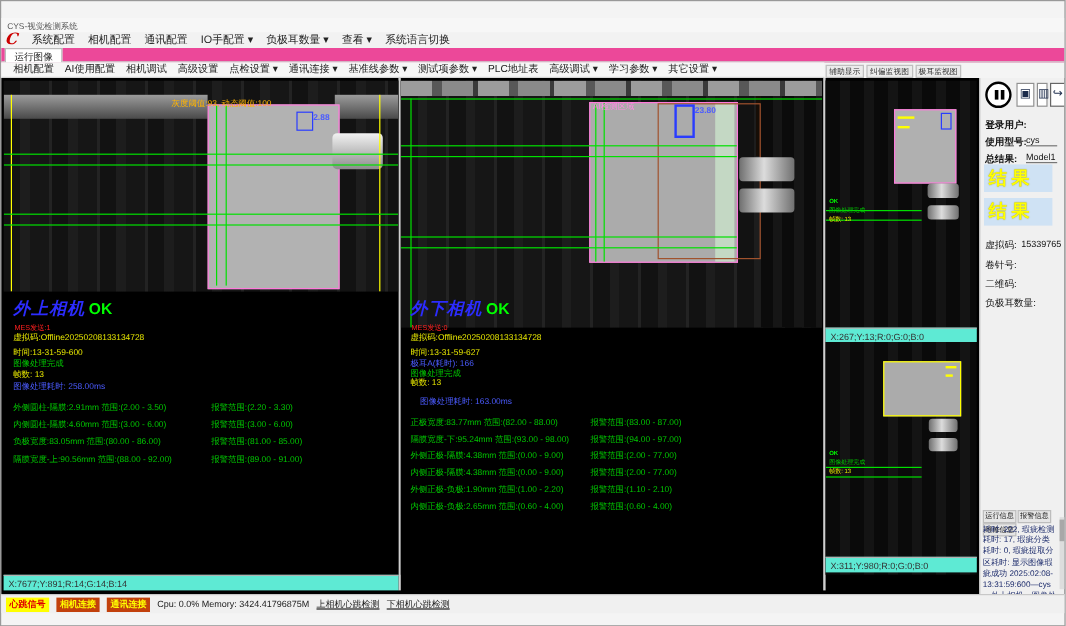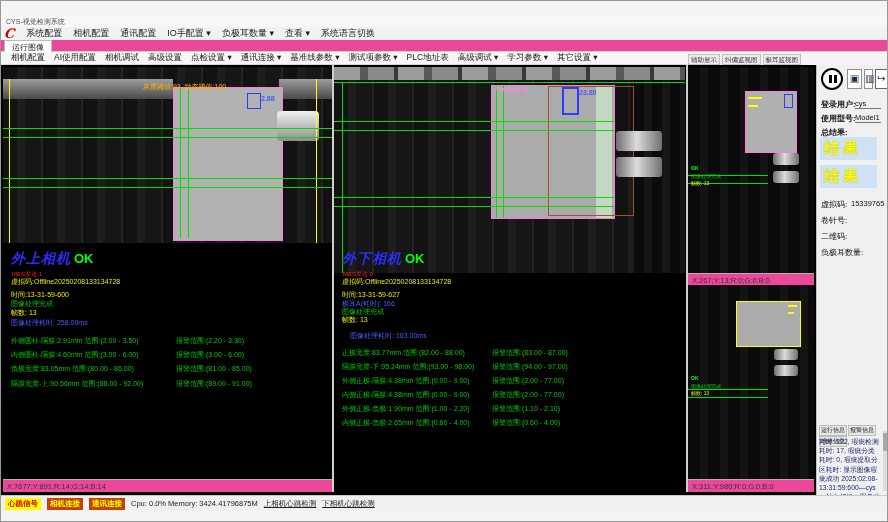--- a/index.html
+++ b/index.html
@@ -28,28 +28,28 @@
   .roller{position:absolute;background:linear-gradient(#f2f2f2,#8d8d8d);border-radius:4px;}
   .clamp{position:absolute;background:linear-gradient(90deg,#6f6f6f,#dcdcdc 45%,#707070);border-radius:3px;}
   .band{position:absolute;background:linear-gradient(#9c9c9c,#4a4a4a);}
   
   .ov{position:absolute;white-space:nowrap;font-size:7px;line-height:8px;}
   .cam-title{font-family:"DejaVu Serif",serif;font-style:italic;font-weight:bold;font-size:14px;color:#2c2cff;letter-spacing:1px;}
   .cam-ok{font-weight:bold;font-size:13px;color:#00ff00;margin-left:3px;font-style:normal;font-family:"Liberation Sans",sans-serif;}
   .red{color:#ff2020;} .yel{color:#e8e800;} .grn{color:#00c800;} .blu{color:#4b5bff;}
   .mrow{position:absolute;left:8px;right:2px;font-size:7px;line-height:8px;white-space:nowrap;}
   .mcol2{position:absolute;top:0;}
-  .vstatus{position:absolute;height:13px;background:#ec4899;border-top:1px solid #b2b2b2;font-size:7.5px;color:#333;padding:2px 0 0 4px;box-sizing:border-box;white-space:nowrap;}
+  .vstatus{position:absolute;height:13px;background:#5eead4;border-top:1px solid #b2b2b2;font-size:7.5px;color:#333;padding:2px 0 0 4px;box-sizing:border-box;white-space:nowrap;}
   
   .sidebar{position:absolute;left:815px;top:64px;width:73px;height:430px;background:#f0f0f0;border-left:1px solid #c2c2c2;box-sizing:border-box;font-size:8px;color:#111;}
   .pausebtn{position:absolute;left:4px;top:3px;width:22px;height:22px;border:2px solid #000;border-radius:50%;background:#fff;box-sizing:border-box;}
   .pausebtn i{position:absolute;top:5px;width:2.5px;height:8px;background:#000;}
   .sbtn{position:absolute;top:4px;height:20px;background:#fff;border:1px solid #909090;box-sizing:border-box;text-align:center;font-size:10px;color:#1a2a4a;line-height:18px;}
   .slabel{position:absolute;left:4px;font-weight:bold;white-space:nowrap;}
-  .sval{position:absolute;left:38px;border-bottom:1px solid #777;min-width:26px;font-size:7.5px;white-space:nowrap;}
+  .sval{position:absolute;left:38px;border-bottom:1px solid #777;min-width:26px;font-size:7.5px;white-space:nowrap;margin-top:13px;}
   .resbox{position:absolute;left:3px;width:57px;height:23px;background:#cfe2f4;color:#ffff00;font-family:"DejaVu Serif",serif;font-weight:bold;font-size:15px;letter-spacing:4px;line-height:23px;padding-left:4px;box-sizing:border-box;text-shadow:0 0 1px #8a8a3a;}
   .itab{display:inline-block;background:#e6e6e6;border:1px solid #bdbdbd;font-size:6px;padding:0 1px;margin-right:1px;}
   .infotext{position:absolute;left:2px;top:372px;width:62px;font-size:6.8px;line-height:1.35;color:#1b2a6b;word-break:break-all;white-space:normal;}
   .scroll{position:absolute;right:1px;top:366px;width:5px;height:60px;background:#ddd;}
   .scroll i{position:absolute;left:0;top:2px;width:5px;height:18px;background:#a8a8a8;}
   
   .statusbar{position:absolute;left:0;top:494px;width:888px;height:16px;background:#f0f0f0;border-top:1px solid #c8c8c8;display:flex;align-items:center;font-size:7.5px;color:#222;gap:6px;padding-left:4px;box-sizing:border-box;}
   .badge{padding:1px 3px;font-weight:bold;}
   .b-yellow{background:#ffff00;color:#e00000;}
   .b-red{background:#c2410c;color:#ffff00;}
@@ -206,21 +206,21 @@
       <div class="ymark" style="left:100px;top:27px;width:6px"></div>
       <div class="clamp" style="left:86px;top:64px;width:24px;height:11px"></div>
       <div class="clamp" style="left:86px;top:80px;width:24px;height:11px"></div>
       <div class="hline" style="left:0;width:80px;top:104px"></div>
       <div class="hline" style="left:0;width:80px;top:112px"></div>
       <div class="tinyline" style="top:90px;color:#00ff00;font-weight:bold">OK</div>
       <div class="tinyline" style="top:98px;color:#00c800">图像处理完成</div>
       <div class="tinyline" style="top:105px;color:#e8e800">帧数: 13</div>
     </div>
   </div>
-  <div class="vstatus" style="left:687px;top:478px;width:126px">X:311;Y:980;R:0;G:0;B:0</div>
+  <div class="vstatus" style="left:687px;top:463px;width:126px">X:311;Y:980;R:0;G:0;B:0</div>
 
   <div class="sidebar">
     <div class="pausebtn">
       <i style="left:6px"></i>
       <i style="left:11px"></i>
     </div>
     <div class="sbtn" style="left:30px;width:15px"><span>▣</span></div>
     <div class="sbtn" style="left:47px;width:9px"><span>▥</span></div>
     <div class="sbtn" style="left:58px;width:13px;border-color:#666"><span>↪</span></div>
 

